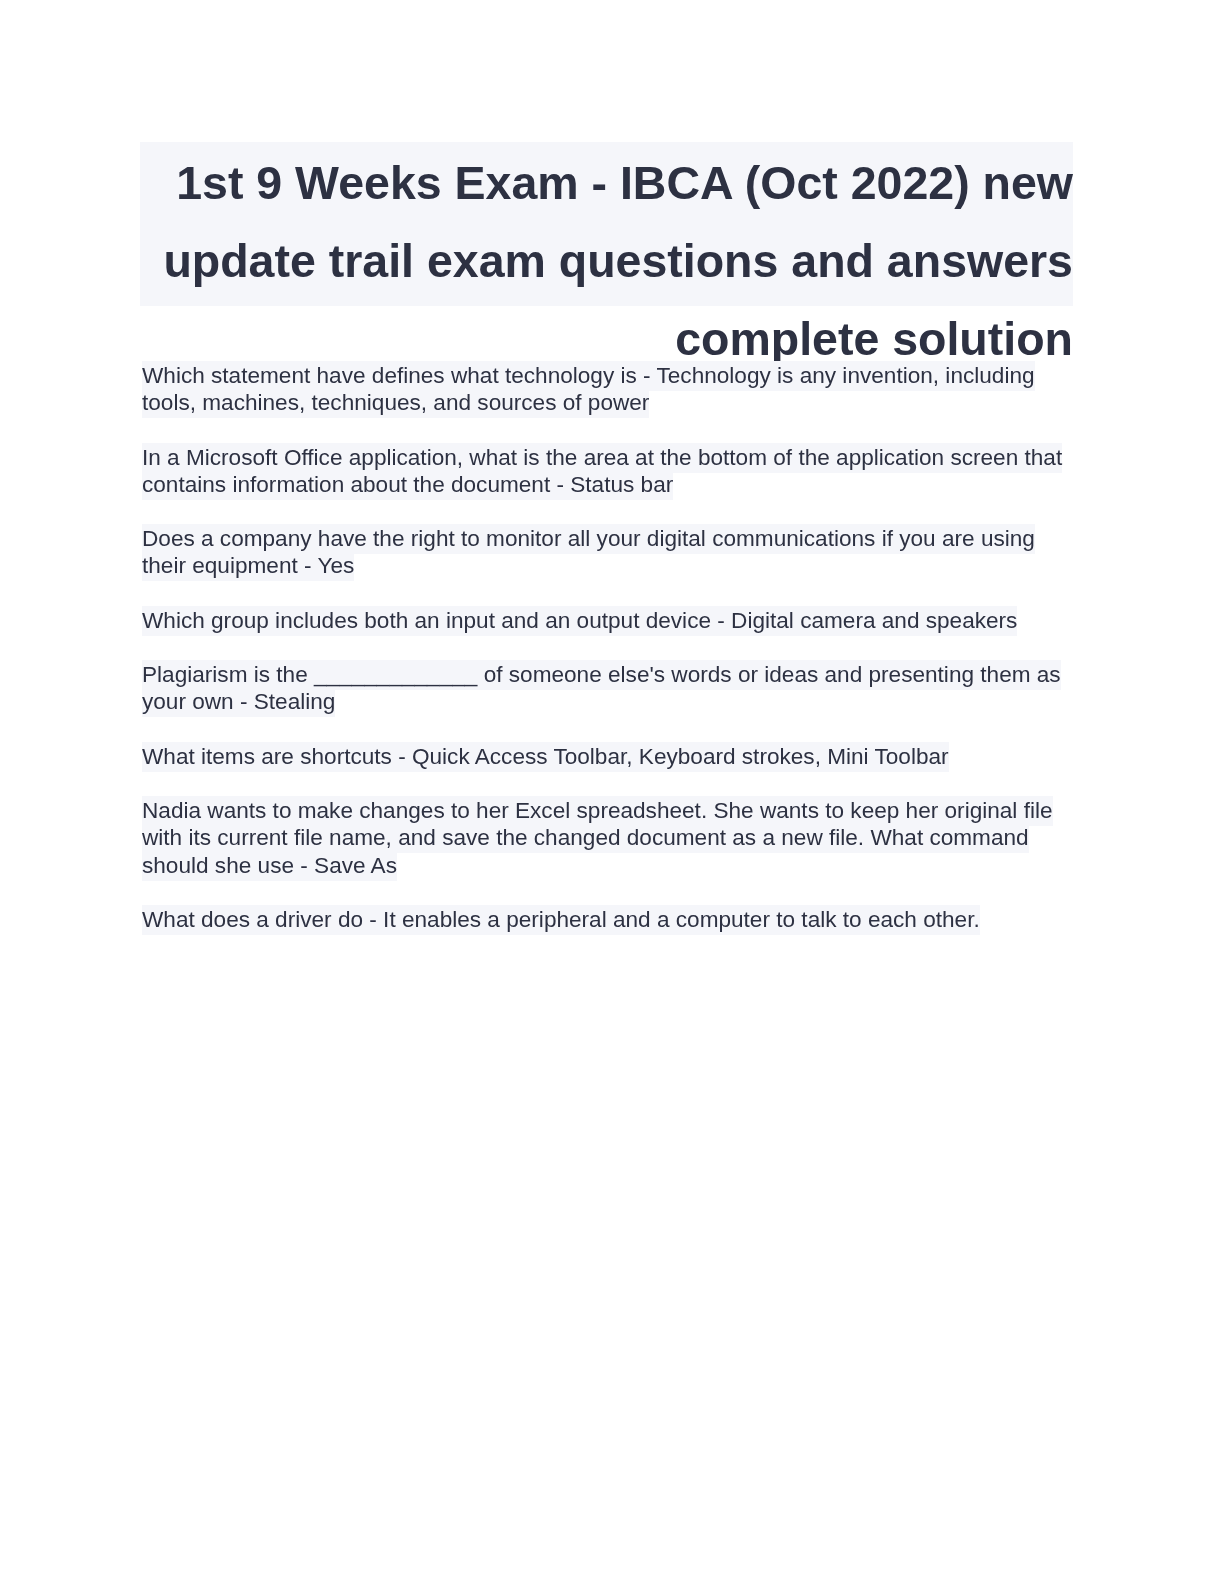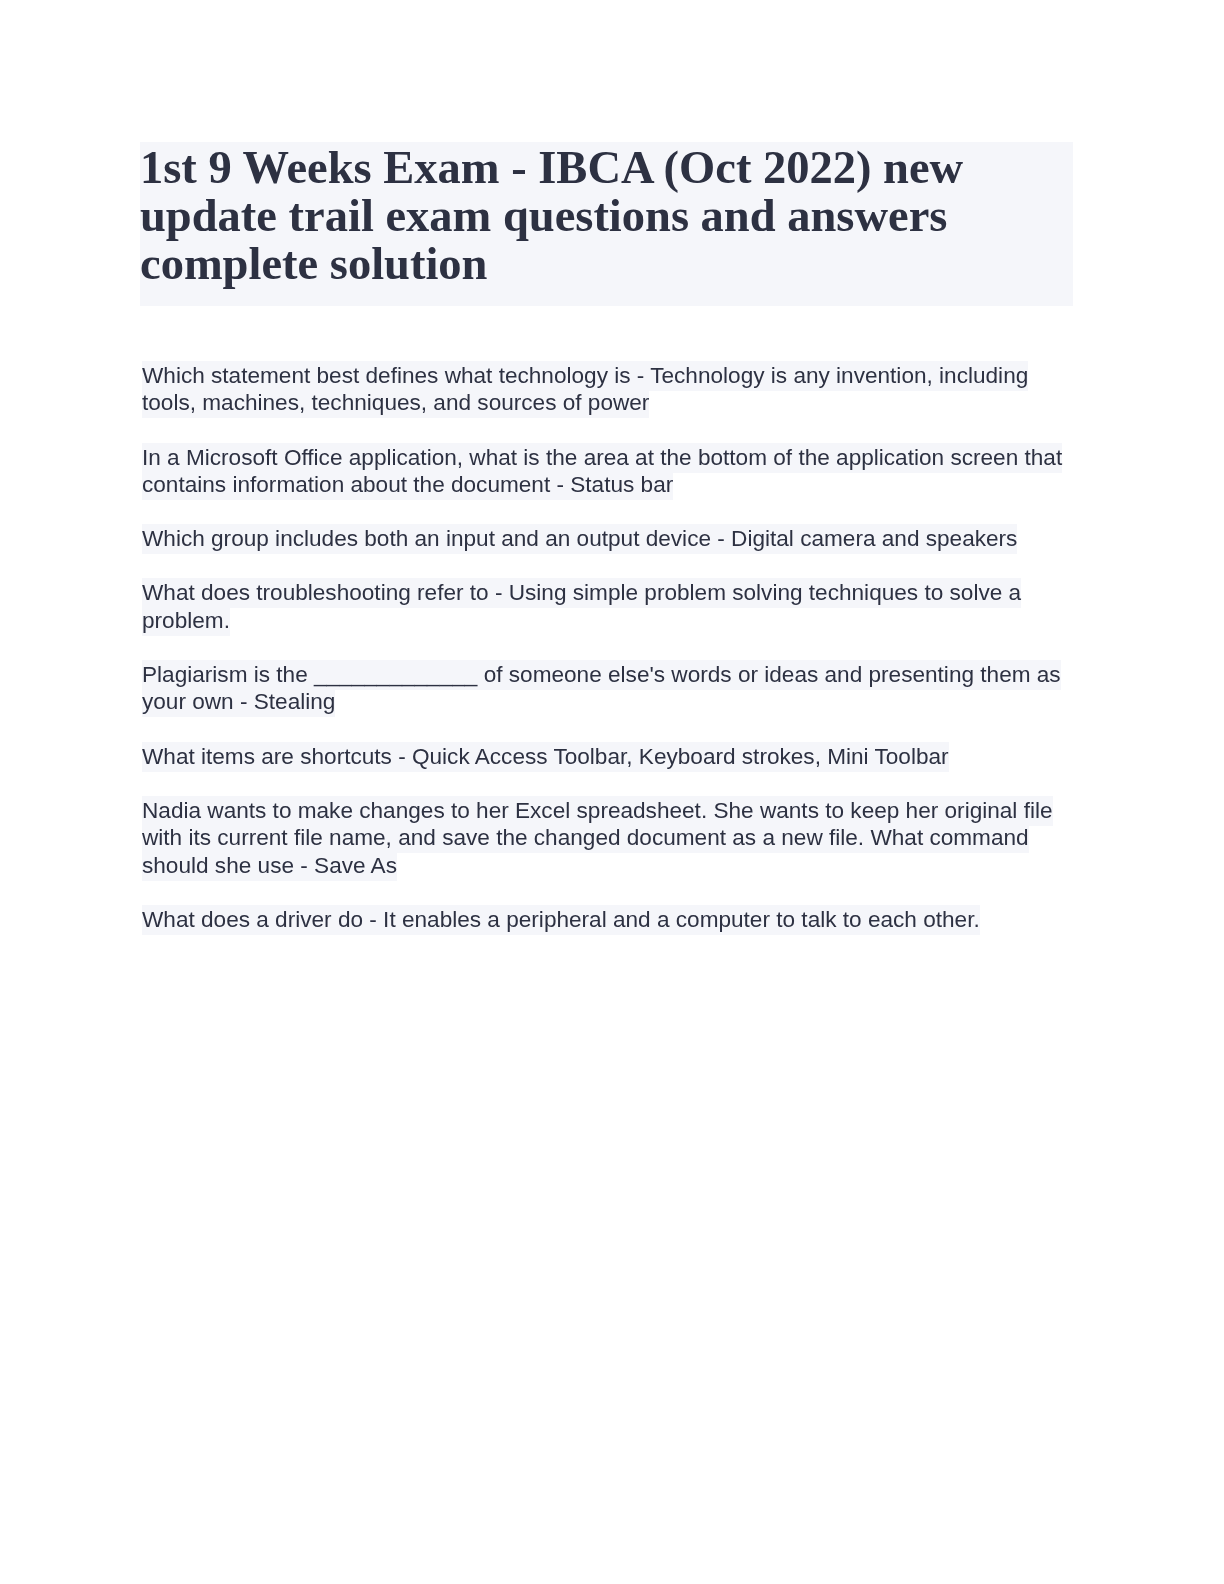--- a/index.html
+++ b/index.html
@@ -21,28 +21,27 @@
       width: 1224px;
       height: 1584px;
     }
     .title-box {
       position: absolute;
       left: 140px;
       top: 142px;
       width: 933px;
       height: 164px;
       background: #f5f6fa;
-      text-align: left;
+      text-align: right;
       font-weight: bold;
       font-size: 46.5px;
-      line-height: 48px;
+      line-height: 78px;
       color: #2d3142;
       padding-top: 2px;
       box-sizing: border-box;
-      font-family: Liberation Serif, serif;
     }
     .qa-list {
       position: absolute;
       left: 142px;
       top: 362px;
       width: 940px;
     }
     .qa {
       margin: 0 0 27px 0;
       font-size: 22.6px;
@@ -56,22 +55,22 @@
       padding: 2px 0 3px 0;
     }
   </style>
 </head>
 <body>
 
 <div class="page">
   <h1 class="title-box" style="margin:0;">1st 9 Weeks Exam - IBCA (Oct 2022) new update trail exam questions and answers complete solution</h1>
 
   <div class="qa-list">
-    <p class="qa"><span class="hl">Which statement best defines what technology is - Technology is any invention, including tools, machines, techniques, and sources of power</span></p>
+    <p class="qa"><span class="hl">Which statement have defines what technology is - Technology is any invention, including tools, machines, techniques, and sources of power</span></p>
     <p class="qa"><span class="hl">In a Microsoft Office application, what is the area at the bottom of the application screen that contains information about the document - Status bar</span></p>
+    <p class="qa"><span class="hl">Does a company have the right to monitor all your digital communications if you are using their equipment - Yes</span></p>
     <p class="qa"><span class="hl">Which group includes both an input and an output device - Digital camera and speakers</span></p>
-    <p class="qa"><span class="hl">What does troubleshooting refer to - Using simple problem solving techniques to solve a problem.</span></p>
     <p class="qa"><span class="hl">Plagiarism is the _____________ of someone else's words or ideas and presenting them as your own - Stealing</span></p>
     <p class="qa"><span class="hl">What items are shortcuts - Quick Access Toolbar, Keyboard strokes, Mini Toolbar</span></p>
     <p class="qa"><span class="hl">Nadia wants to make changes to her Excel spreadsheet. She wants to keep her original file with its current file name, and save the changed document as a new file. What command should she use - Save As</span></p>
     <p class="qa"><span class="hl">What does a driver do - It enables a peripheral and a computer to talk to each other.</span></p>
   </div>
 </div>
 
 </body></html>

